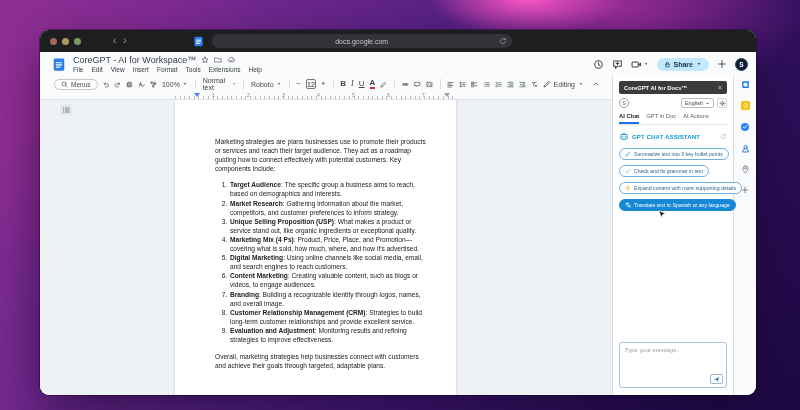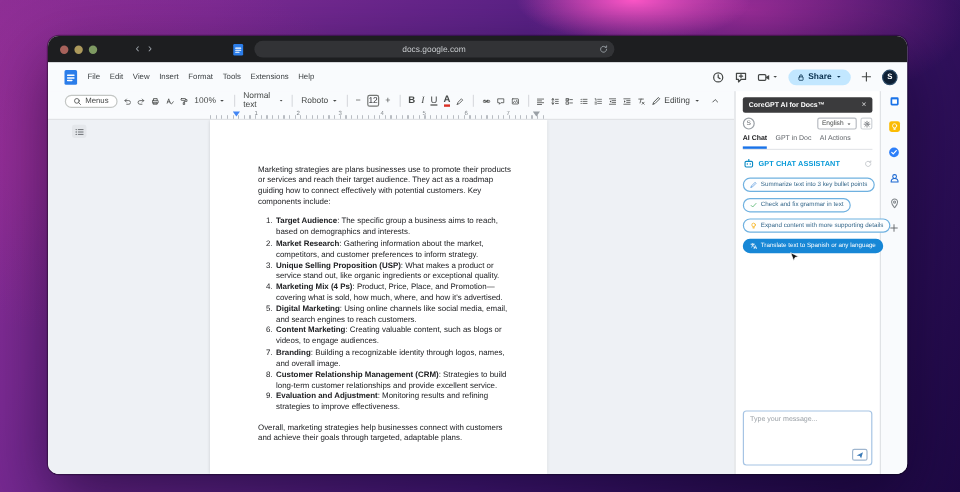--- a/index.html
+++ b/index.html
@@ -382,20 +382,32 @@
         </svg>
     </div>
   </div>
 
   <div class="docs-header">
     <div class="dh-left">
       <svg class="ic" width="14" height="17">
           <use href="#i-docfile"></use>
         </svg>
       <div class="titleblock">
+        <div class="trow">
+          <span class="doc-title">CoreGPT - AI for Workspace™</span>
+          <svg class="ic mini-ic" width="8" height="8">
+              <use href="#i-star"></use>
+            </svg>
+          <svg class="ic mini-ic" width="8" height="8">
+              <use href="#i-folder"></use>
+            </svg>
+          <svg class="ic mini-ic" width="9" height="8">
+              <use href="#i-cloud"></use>
+            </svg>
+        </div>
         <div class="menurow">
           <span>File</span>
           <span>Edit</span>
           <span>View</span>
           <span>Insert</span>
           <span>Format</span>
           <span>Tools</span>
           <span>Extensions</span>
           <span>Help</span>
         </div>

